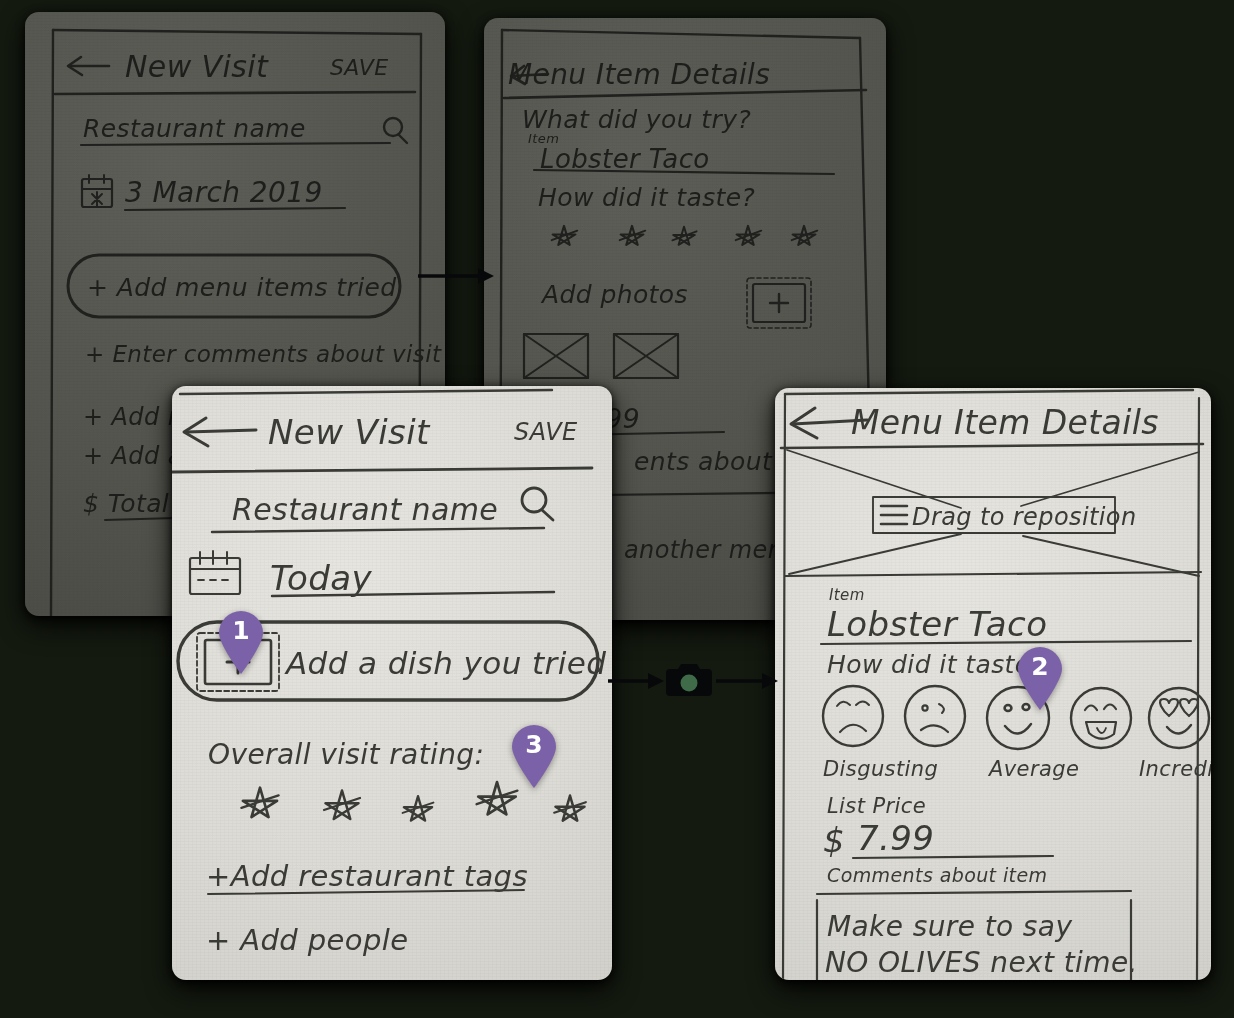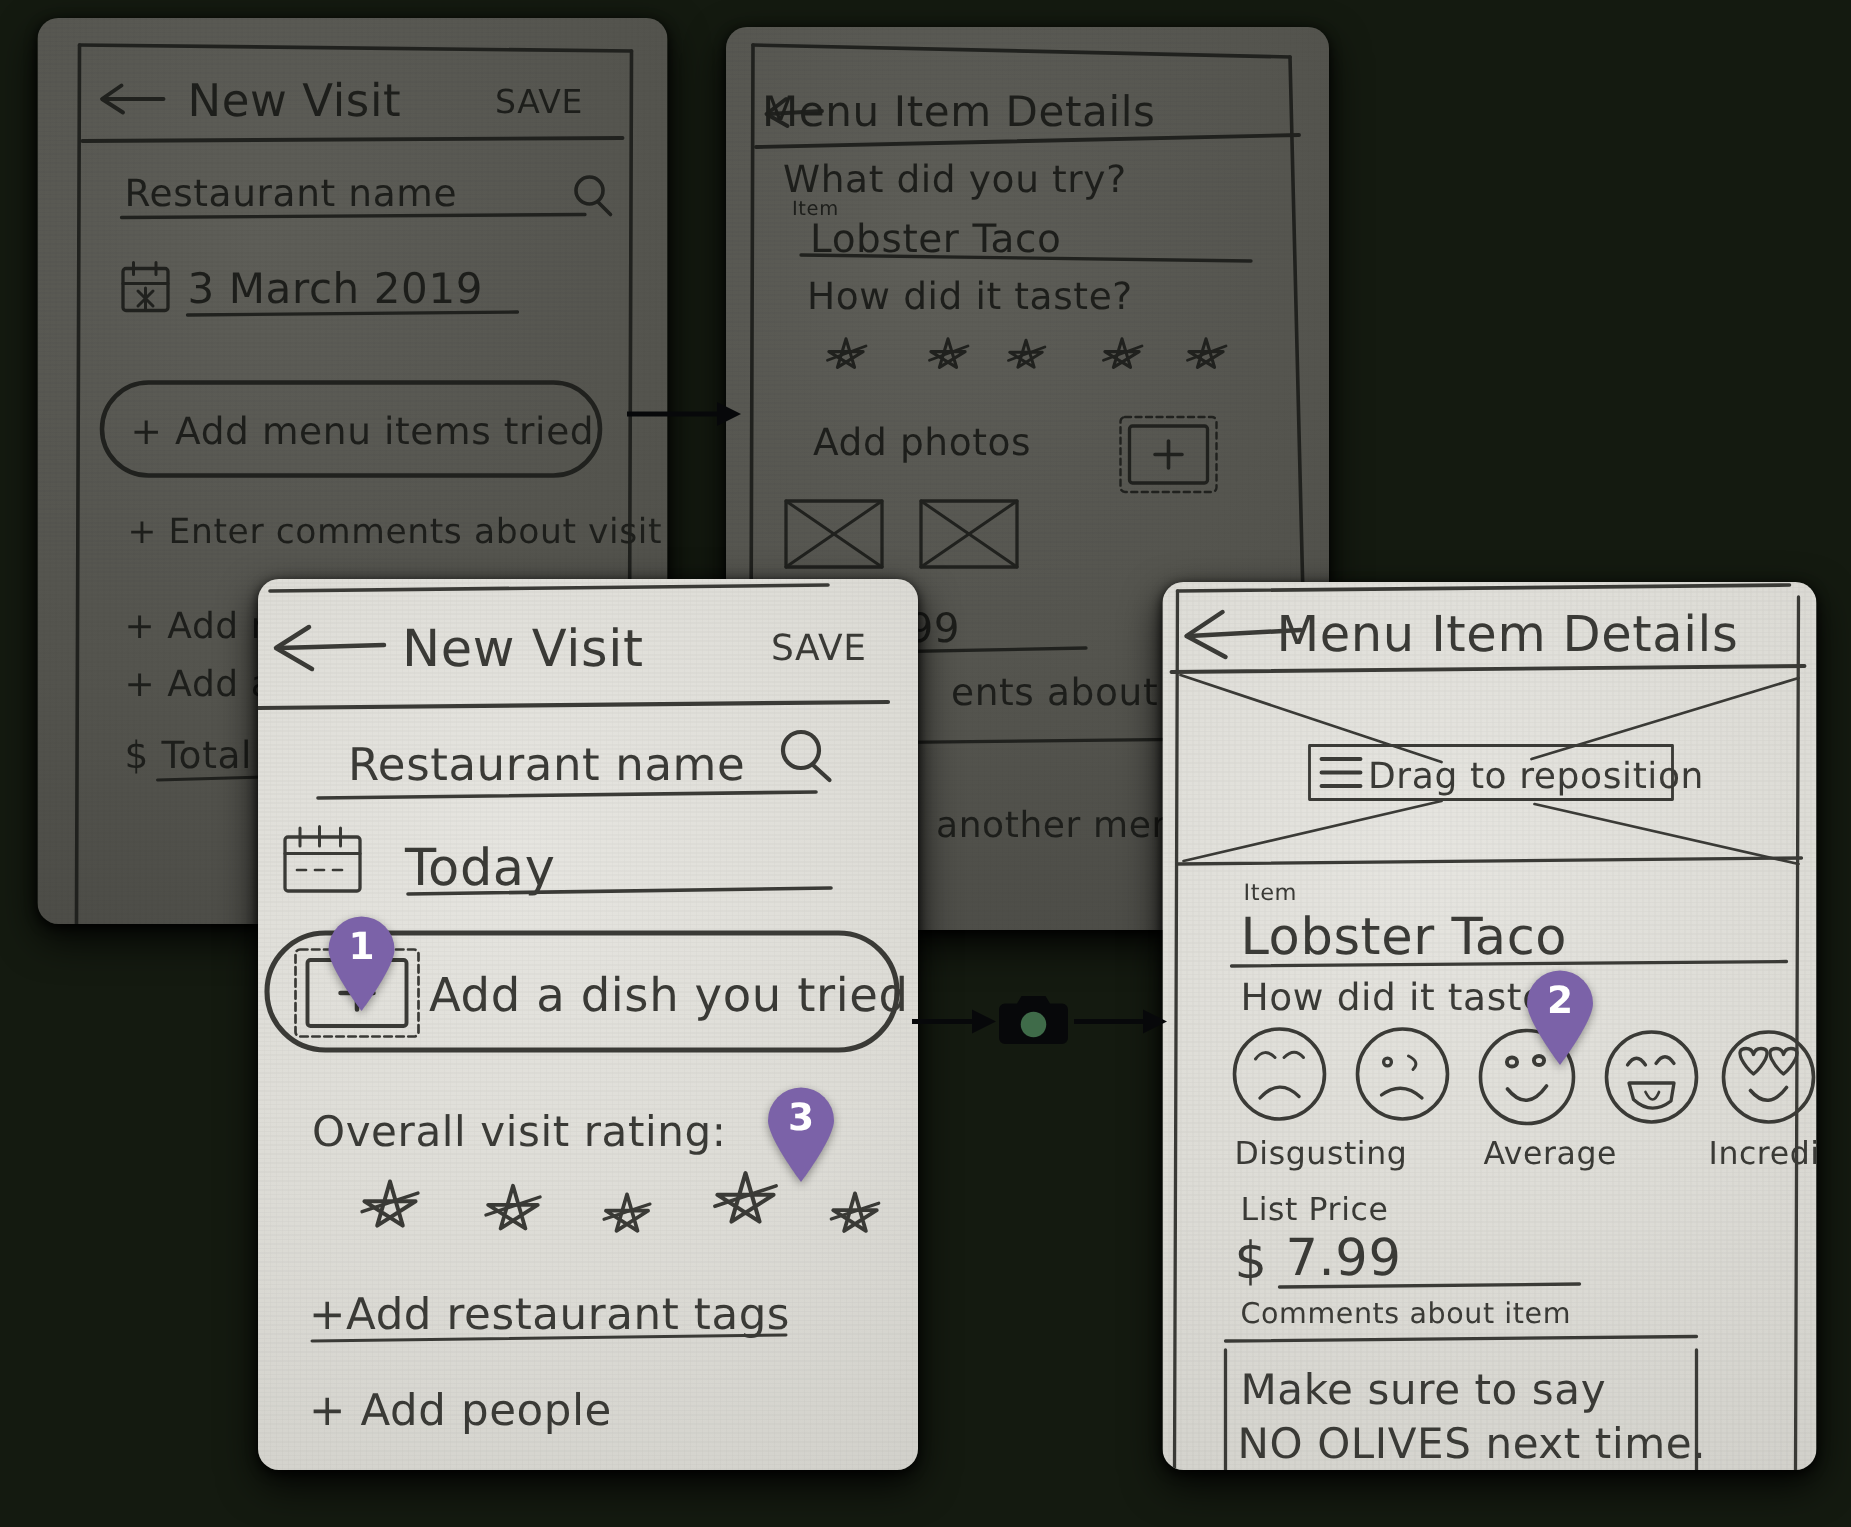--- a/index.html
+++ b/index.html
@@ -10,20 +10,21 @@
     overflow:hidden;position:relative;
   }
   .stage{position:absolute;inset:0;}
 
   
   .panel{
     position:absolute;
     border-radius:14px;
     overflow:hidden;
     box-shadow:0 10px 26px rgba(0,0,0,.85), 0 2px 8px rgba(0,0,0,.9);
+    font-style:italic;
   }
   .panel .paper{
     position:absolute;inset:0;
   }
   .panel.dark .paper{
     background:
       radial-gradient(120% 90% at 35% 25%, #5e5e58 0%, #54544e 55%, #4a4a45 100%);
   }
   .panel.light .paper{
     background:

